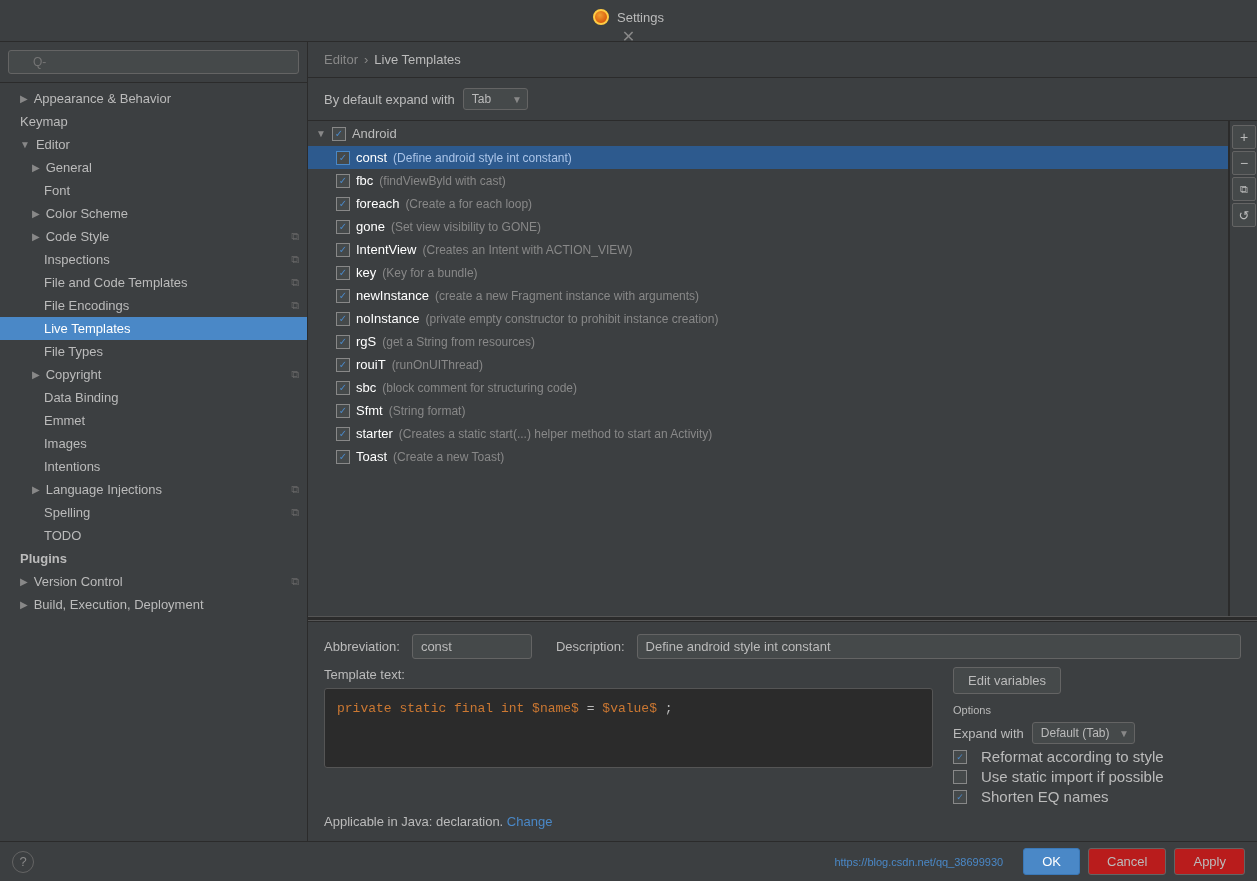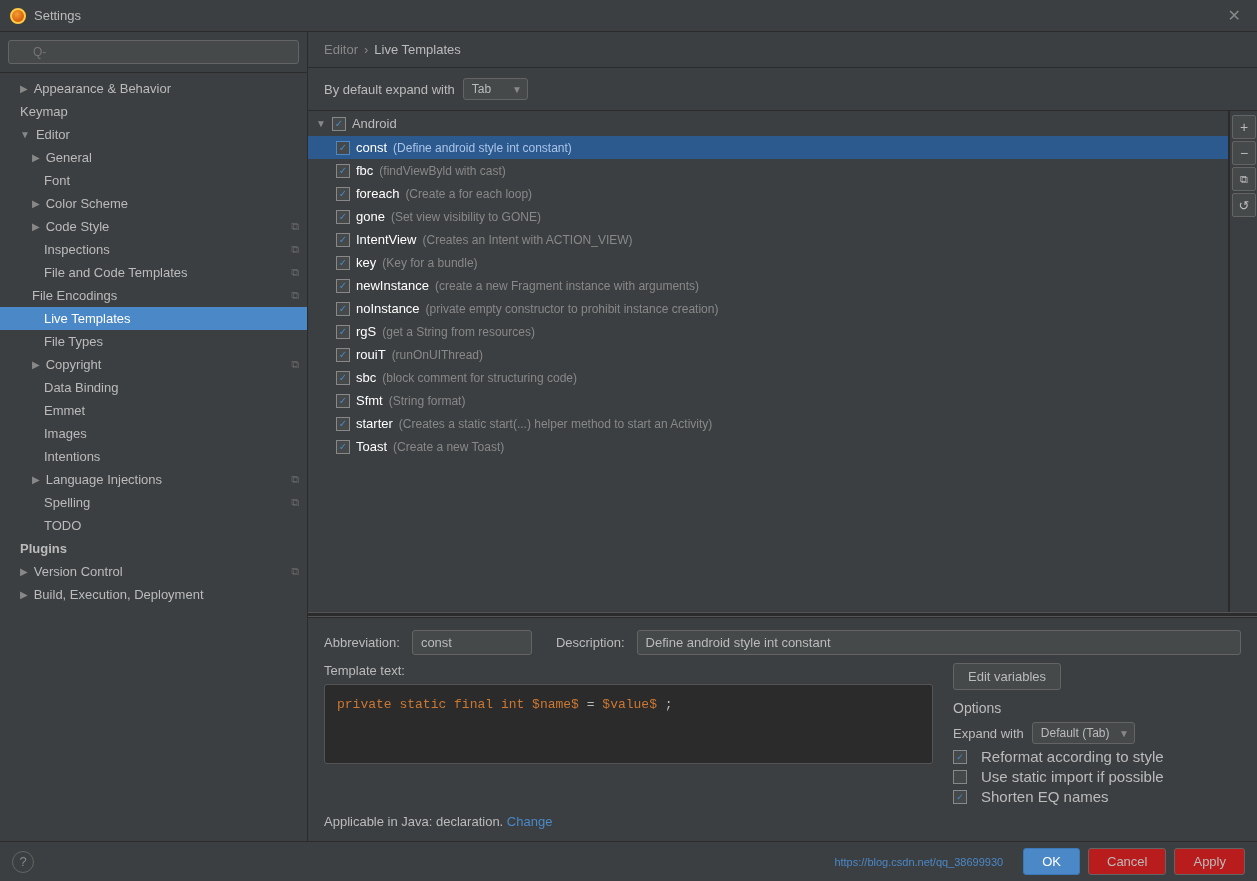--- a/index.html
+++ b/index.html
@@ -12,26 +12,27 @@
       height: 881px;
       overflow: hidden;
       display: flex;
       flex-direction: column;
     }
 
     
     .title-bar {
       background: #3c3f41;
       border-bottom: 1px solid #2b2b2b;
-      height: 32px;
+      height: 42px;
       display: flex;
       align-items: center;
       padding: 9px 10px;
       justify-content: space-between;
       flex-shrink: 0;
+      flex-direction: column;
     }
     .title-bar-left {
       display: flex;
       align-items: center;
       gap: 8px;
     }
     .app-icon {
       width: 16px; height: 16px;
       border-radius: 50%;
       background: radial-gradient(circle at 40% 35%, #f0a030, #d04000);
@@ -320,21 +321,21 @@
       font-size: 13px;
       white-space: nowrap;
       align-self: flex-start;
     }
 
     .options-section {
       margin-left: 0;
     }
     .options-title {
       color: #bbbbbb;
-      font-size: 14px;
+      font-size: 11px;
       margin-bottom: 6px;
     }
     .options-row {
       display: flex;
       align-items: center;
       gap: 8px;
       margin-bottom: 4px;
     }
     .options-label { color: #bbbbbb; font-size: 13px; white-space: nowrap; }
     .expand-dropdown {
@@ -497,21 +498,21 @@
       <div class="nav-item indent-2" style="padding-left:44px">
         <span>Inspections</span>
         <span class="copy-icon">⧉</span>
       </div>
 
       <div class="nav-item indent-2" style="padding-left:44px">
         <span>File and Code Templates</span>
         <span class="copy-icon">⧉</span>
       </div>
 
-      <div class="nav-item indent-2" style="padding-left:32px">
+      <div class="nav-item indent-2" style="padding-left:44px">
         <span>File Encodings</span>
         <span class="copy-icon">⧉</span>
       </div>
 
       <div class="nav-item indent-2 active" style="padding-left:44px">
         <span>Live Templates</span>
       </div>
 
       <div class="nav-item indent-2" style="padding-left:44px">
         <span>File Types</span>

